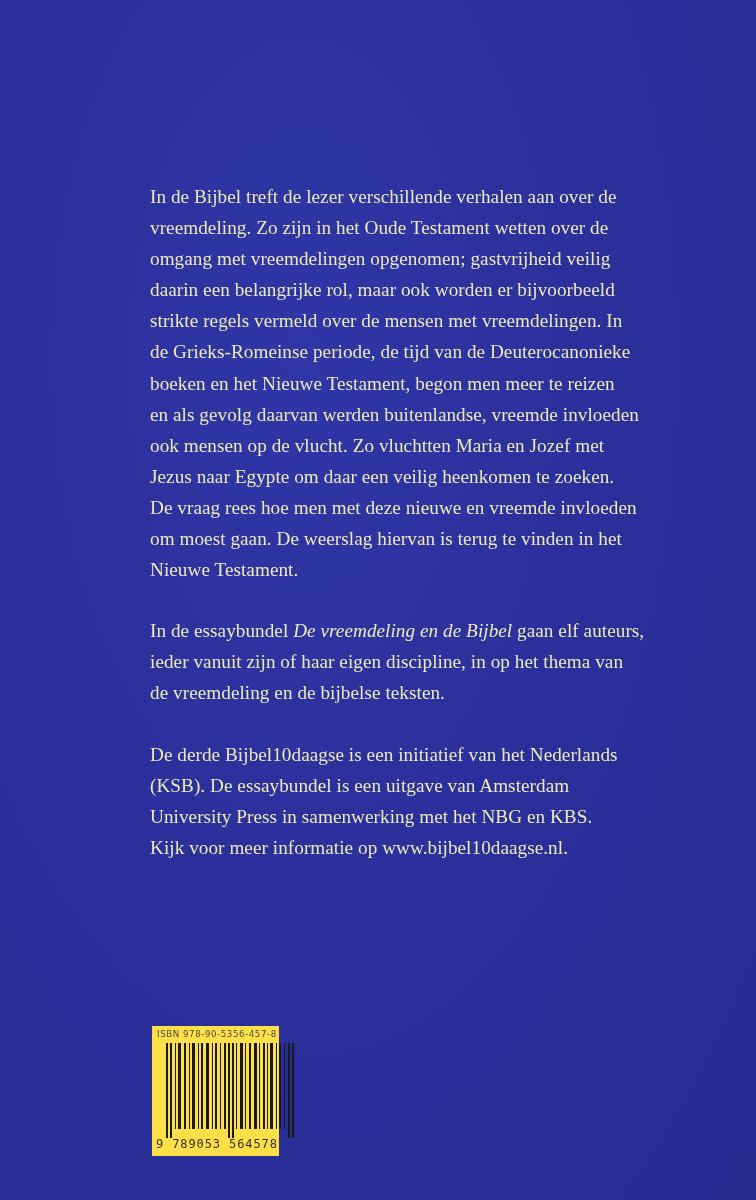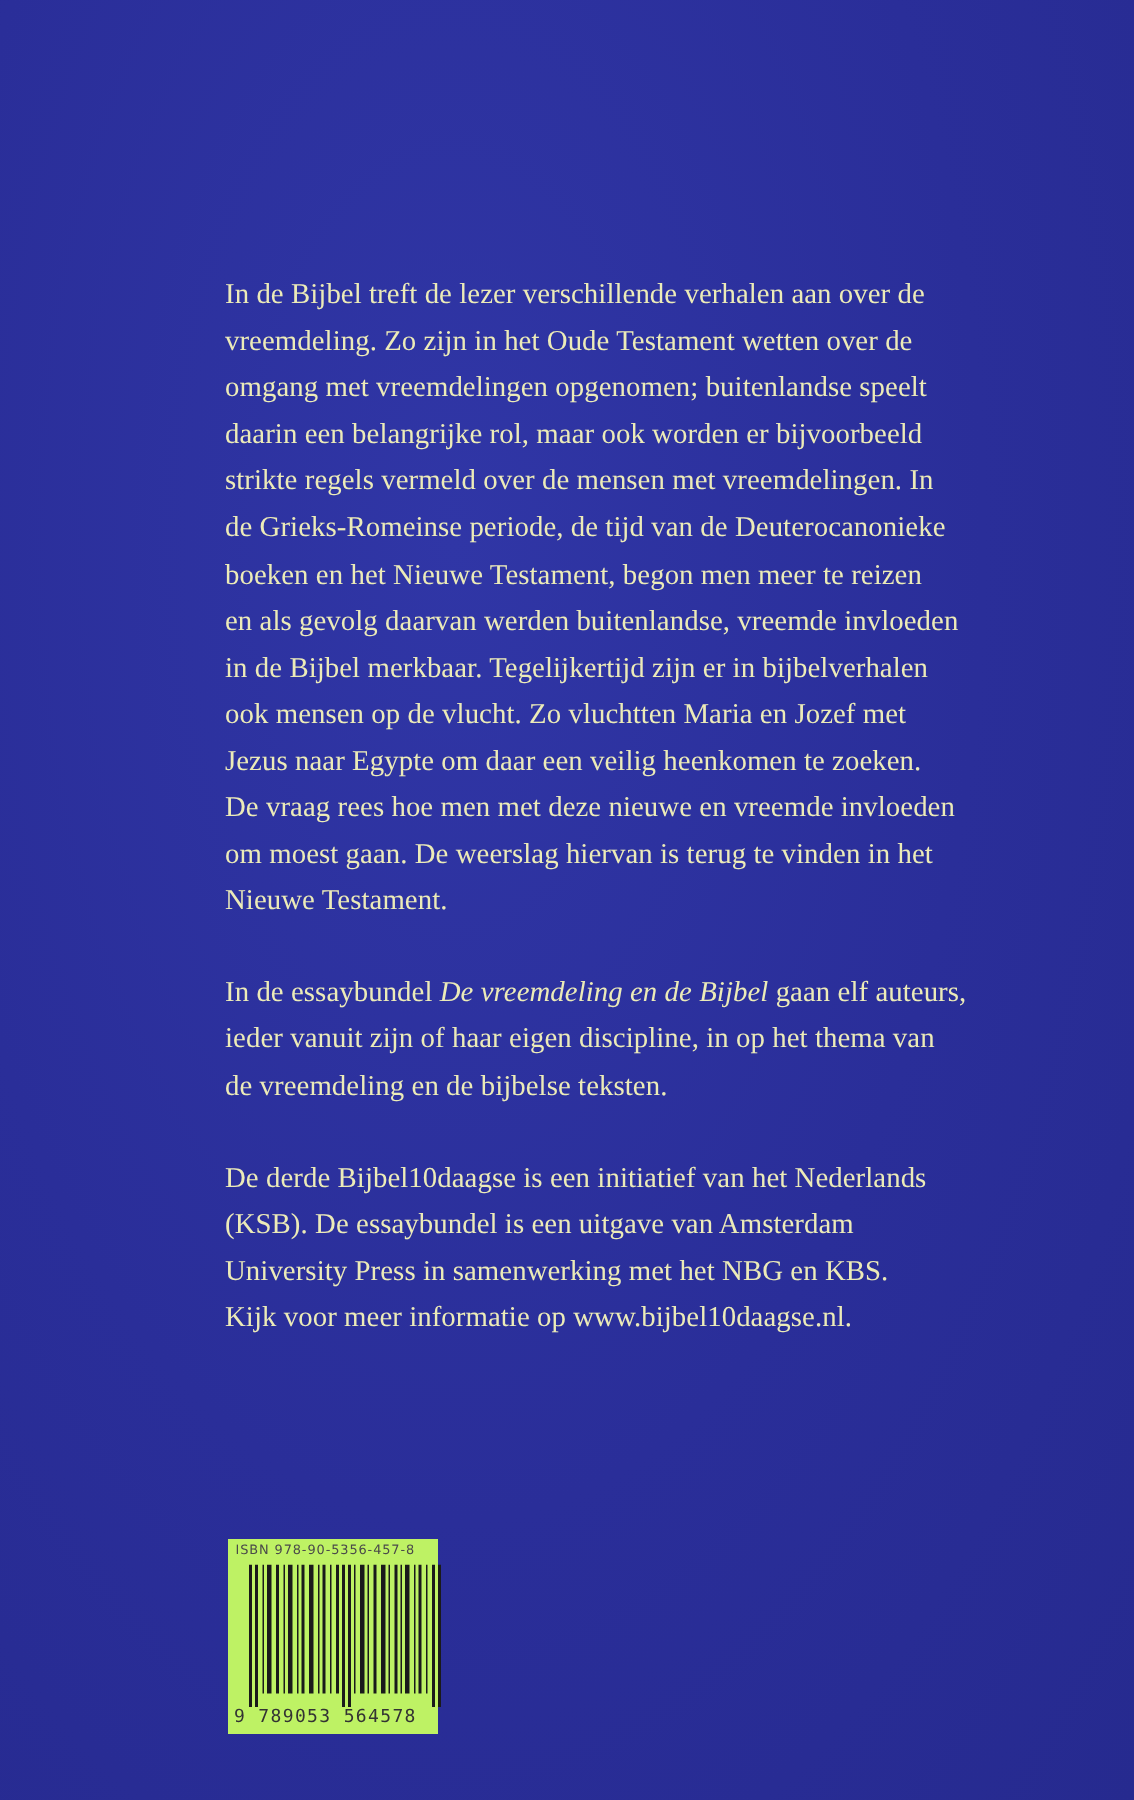--- a/index.html
+++ b/index.html
@@ -19,22 +19,22 @@
       font-family: "Liberation Serif", "DejaVu Serif", serif;
       font-size: 19.2px;
       line-height: 31.1px;
       letter-spacing: 0.05px;
     }
     .para { margin: 0 0 30px 0; }
     .para .line { display: block; white-space: nowrap; }
     .para em { font-style: italic; }
     .barcode {
       position: absolute; left: 122px; top: 1026px;
-      width: 140px; height: 130px;
-      background: #bef264;
+      width: 127px; height: 130px;
+      background: #fde047;
       box-sizing: border-box;
     }
     .isbn-text {
       position: absolute; left: 5px; top: 3px;
       font-family: "DejaVu Sans", sans-serif;
       font-size: 8.6px; color: #4a4a4a; letter-spacing: 0.6px;
       white-space: nowrap;
     }
     .bars {
       position: absolute; left: 14px; top: 17px; width: 130px; height: 95px;
@@ -46,27 +46,26 @@
     }
   </style>
 </head>
 <body>
 
 <div class="cover">
   <div class="text-block">
     <p class="para">
       <span class="line">In de Bijbel treft de lezer verschillende verhalen aan over de</span>
       <span class="line">vreemdeling. Zo zijn in het Oude Testament wetten over de</span>
-      <span class="line">omgang met vreemdelingen opgenomen; buitenlandse speelt</span>
+      <span class="line">omgang met vreemdelingen opgenomen; gastvrijheid veilig</span>
       <span class="line">daarin een belangrijke rol, maar ook worden er bijvoorbeeld</span>
       <span class="line">strikte regels vermeld over de mensen met vreemdelingen. In</span>
       <span class="line">de Grieks-Romeinse periode, de tijd van de Deuterocanonieke</span>
       <span class="line">boeken en het Nieuwe Testament, begon men meer te reizen</span>
       <span class="line">en als gevolg daarvan werden buitenlandse, vreemde invloeden</span>
-      <span class="line">in de Bijbel merkbaar. Tegelijkertijd zijn er in bijbelverhalen</span>
       <span class="line">ook mensen op de vlucht. Zo vluchtten Maria en Jozef met</span>
       <span class="line">Jezus naar Egypte om daar een veilig heenkomen te zoeken.</span>
       <span class="line">De vraag rees hoe men met deze nieuwe en vreemde invloeden</span>
       <span class="line">om moest gaan. De weerslag hiervan is terug te vinden in het</span>
       <span class="line">Nieuwe Testament.</span>
     </p>
     <p class="para">
       <span class="line"><span>In de essaybundel </span><em>De vreemdeling en de Bijbel</em><span> gaan elf auteurs,</span></span>
       <span class="line">ieder vanuit zijn of haar eigen discipline, in op het thema van</span>
       <span class="line">de vreemdeling en de bijbelse teksten.</span>

